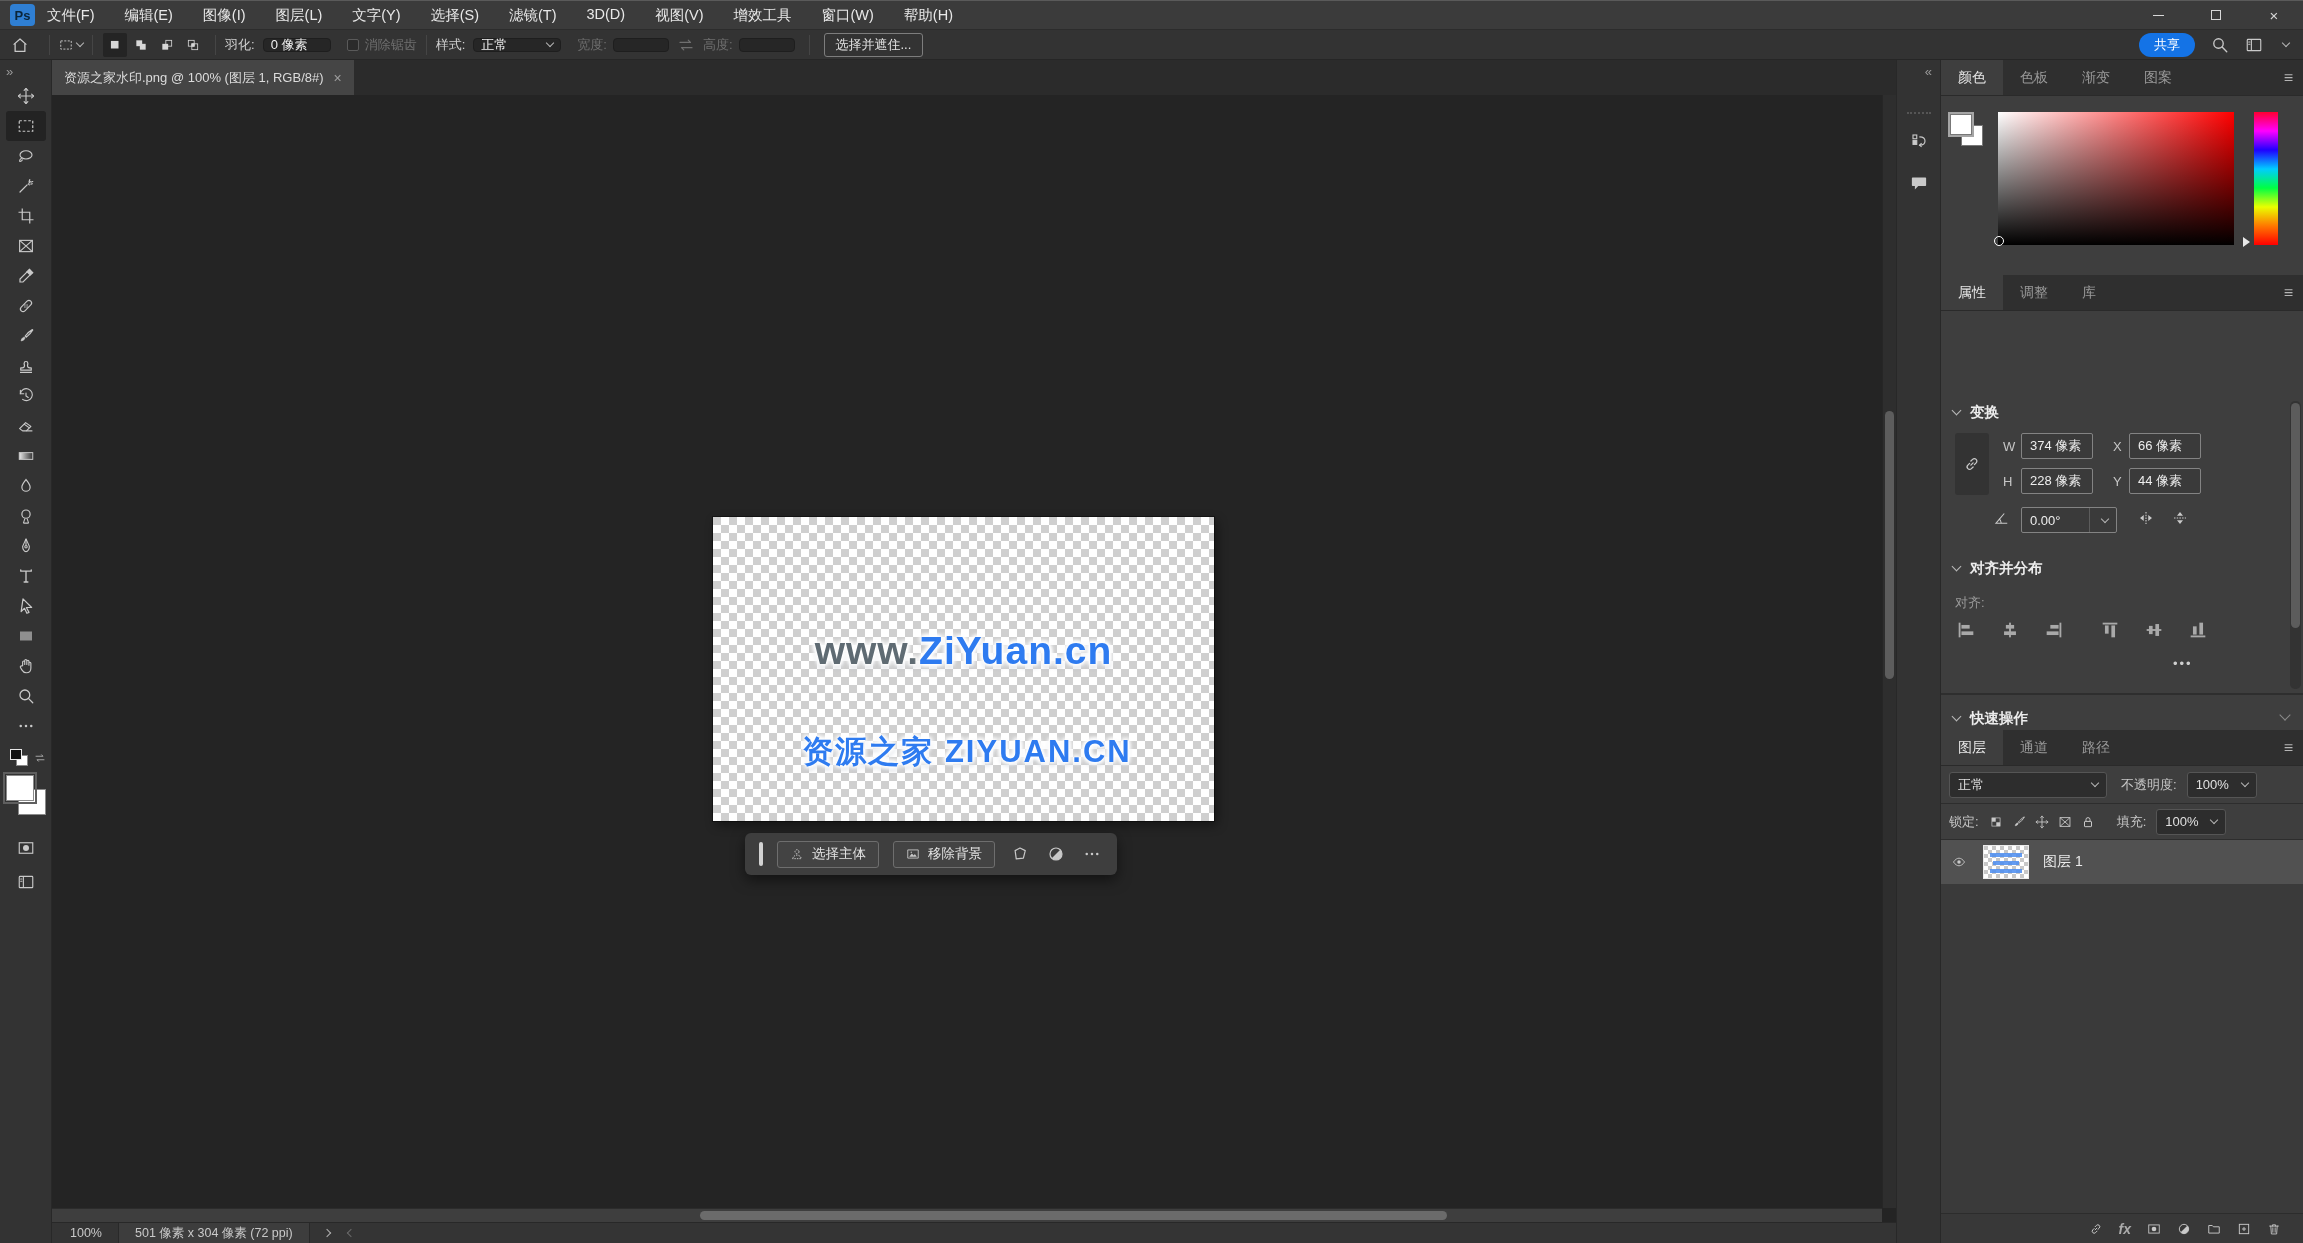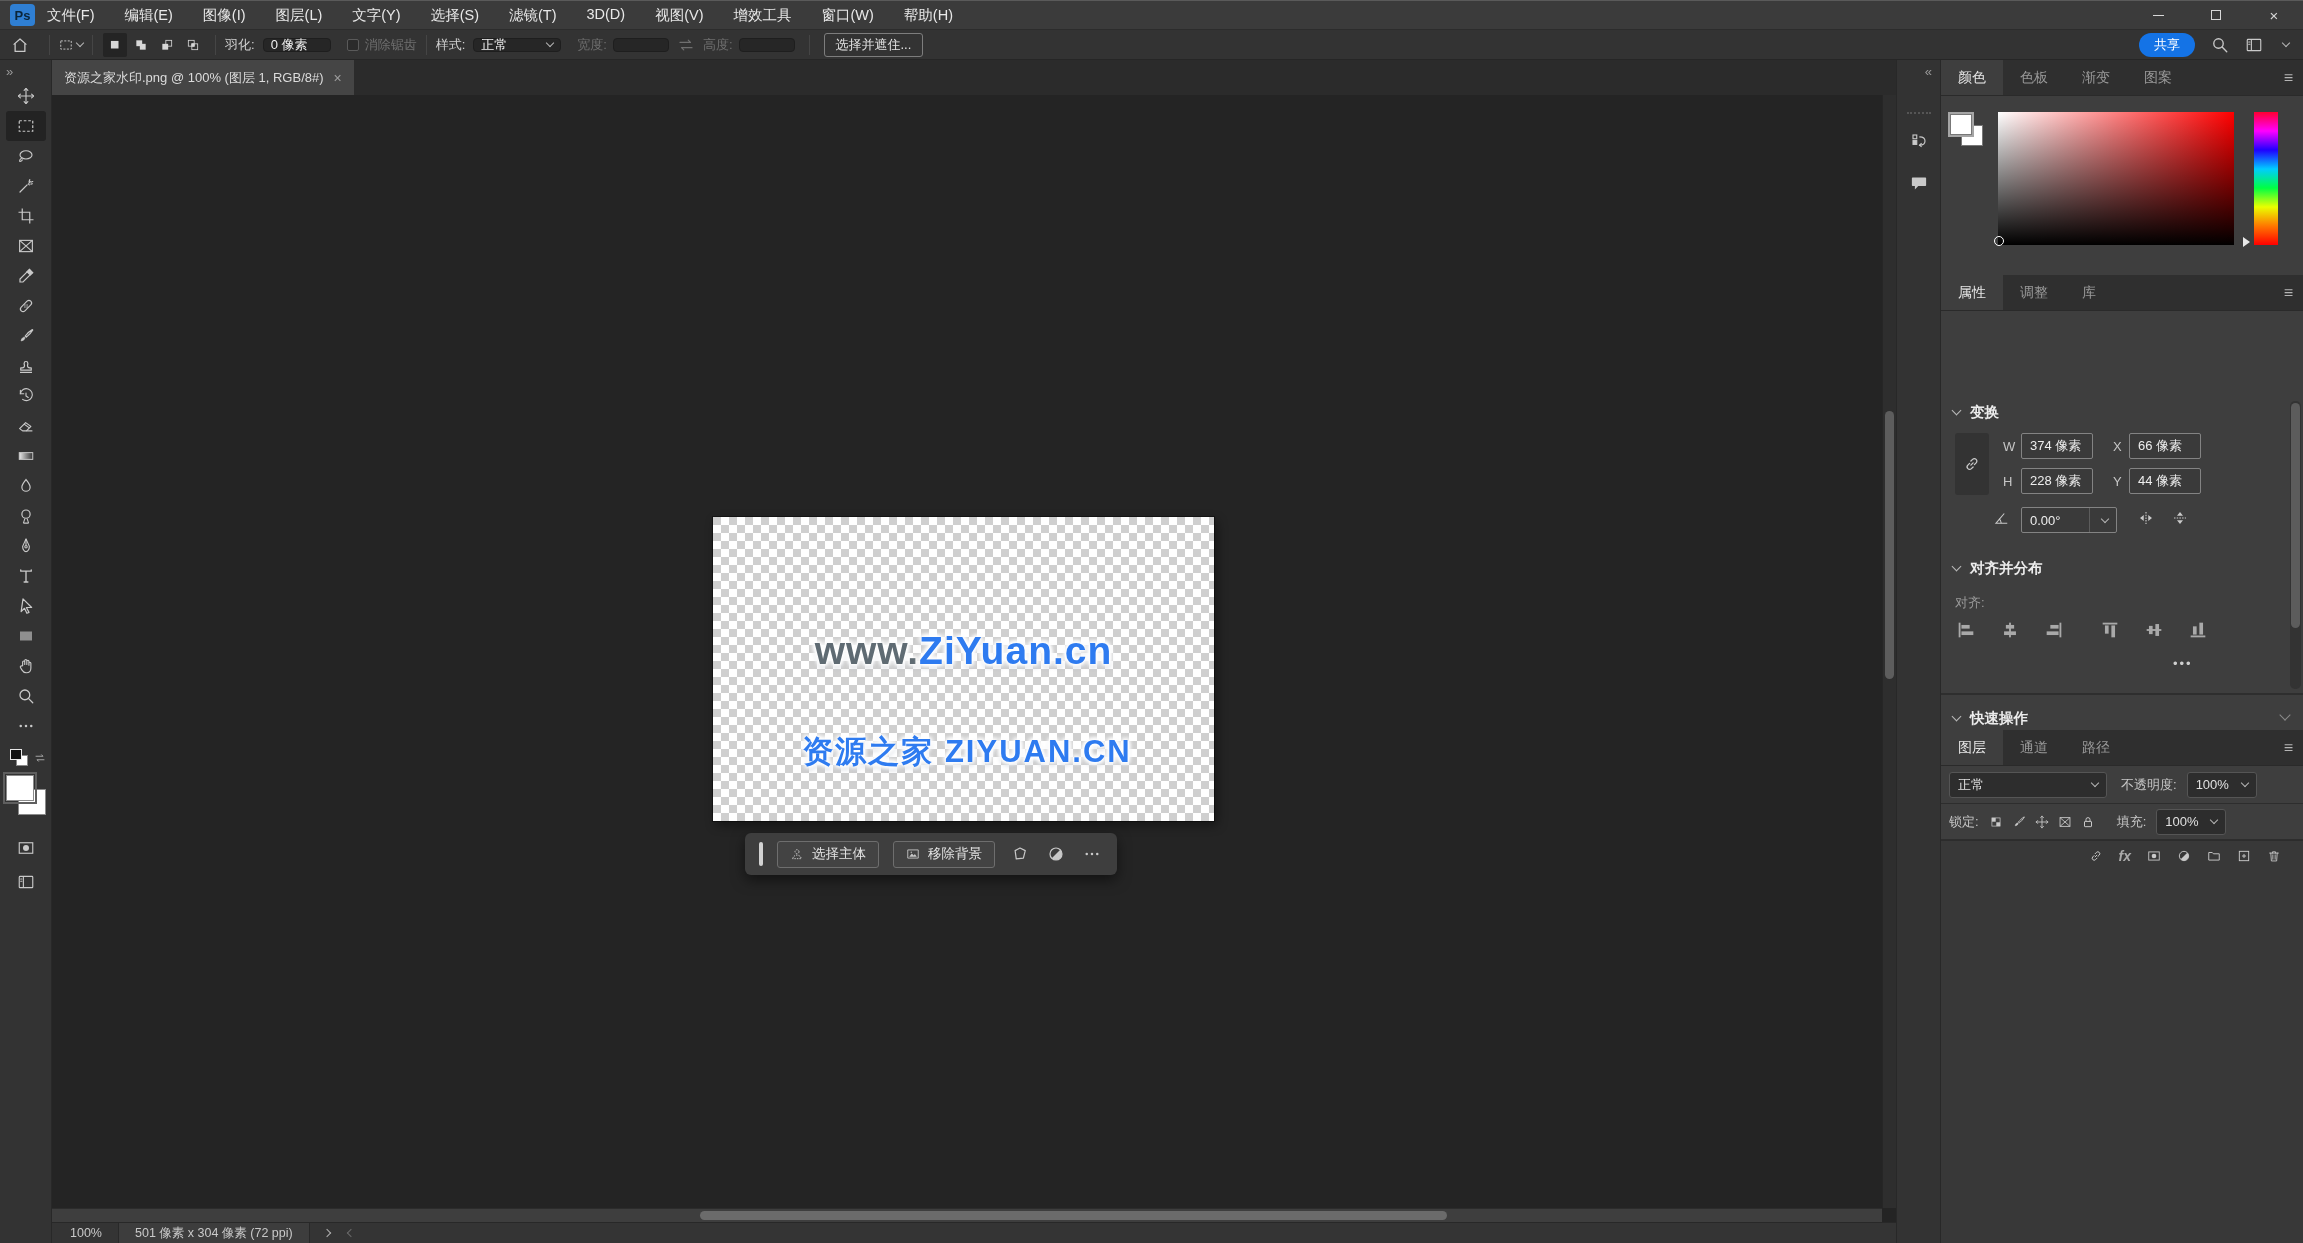--- a/index.html
+++ b/index.html
@@ -976,20 +976,35 @@
                 <use href="#i-lock"></use>
               </svg>
           </div>
           <span class="lbl" style="margin-left:12px">填充:</span>
           <div class="dd-box" style="width:70px;justify-content:space-between">
             <span>100%</span>
               <span class="chev"></span>
           </div>
         </div>
 
+        <div class="lr-list">
+          <div class="layer-row">
+            <div class="eye-cell">
+                <svg class="ic-sm ic">
+                  <use href="#i-eye"></use>
+                </svg>
+              </div>
+            <div class="layer-thumb">
+              <i style="top:7px"></i>
+              <i style="top:15px;left:9px;right:9px"></i>
+              <i style="top:23px"></i>
+            </div>
+            <span class="layer-name">图层 1</span>
+          </div>
+        </div>
 
         <div class="lr-footer">
           <svg class="ic-sm ic">
               <use href="#i-chain"></use>
             </svg>
           <span class="fx">fx</span>
           <svg class="ic-sm ic">
               <use href="#i-mask"></use>
             </svg>
           <svg class="ic-sm ic">

